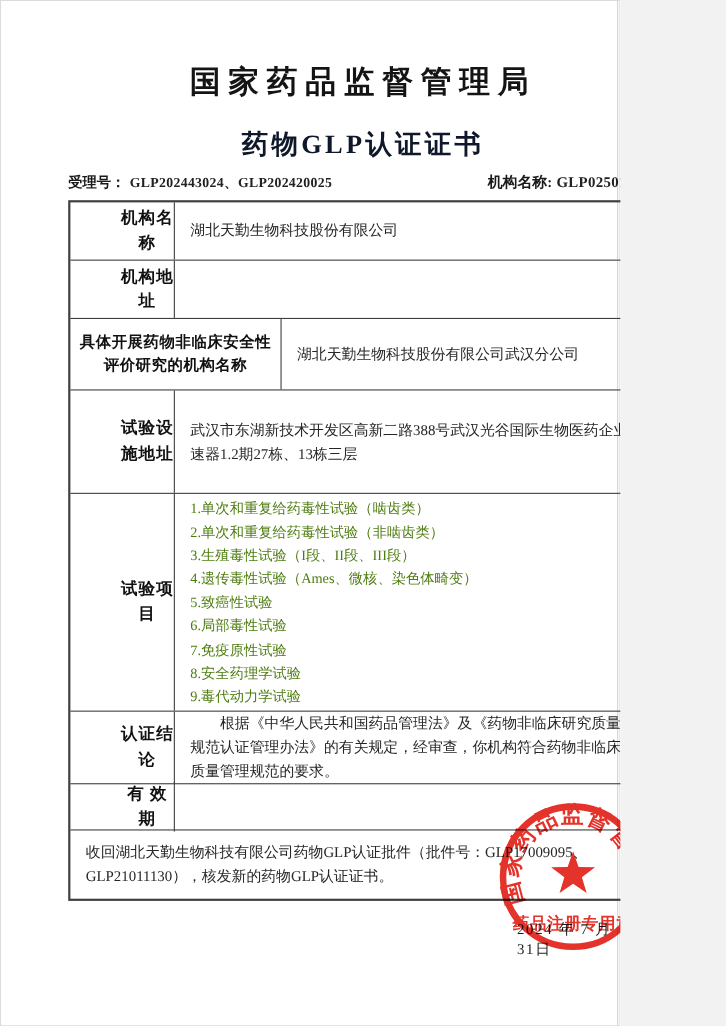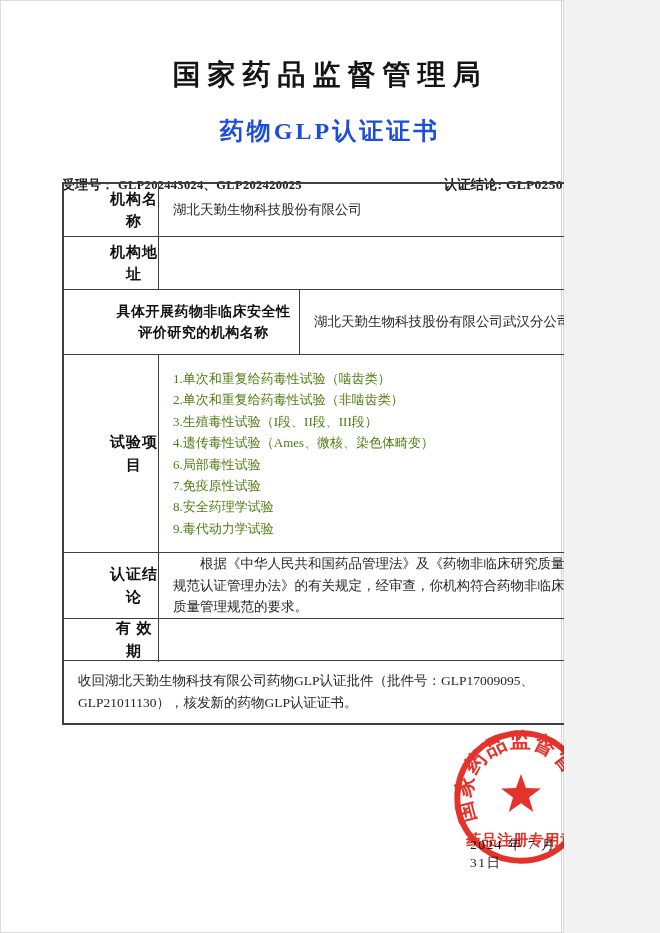--- a/index.html
+++ b/index.html
@@ -24,24 +24,24 @@
     position:absolute;top:56px;left:0;width:660px;
     text-align:center;
     font-family:"Liberation Sans","DejaVu Sans",sans-serif;
     font-size:28px;font-weight:700;letter-spacing:7px;
     color:#141414;
   }
   .subtitle{
     position:absolute;top:115px;left:0;width:660px;
     text-align:center;
     font-size:24px;font-weight:600;letter-spacing:3px;
-    color:#1d4ed8;
+    color:#0f172a;
   }
   .meta-row{
-    position:absolute;top:175px;left:62px;width:536px;
+    position:absolute;top:157px;left:62px;width:536px;
     display:flex;justify-content:space-between;align-items:flex-end;
   }
   .meta-label{font-size:13px;font-weight:700;color:#1a1a1a;}
   .meta-value{font-size:12.5px;font-weight:600;color:#222;letter-spacing:.3px;}
   .meta-right .meta-label,.meta-right .meta-value{font-size:13.5px;}
 
   .cert-table{
     position:absolute;top:182px;left:62px;width:536px;
     border:2px solid #3f3f3f;
     box-sizing:border-box;
@@ -57,21 +57,21 @@
     width:95px;flex:0 0 95px;
     justify-content:center;text-align:center;
     border-right:1px solid #3f3f3f;
     font-size:15px;font-weight:700;letter-spacing:1px;
     color:#111;
     line-height:1.5;
     padding-left:46px;
   }
   .row-branch .label{
     width:192px;flex:0 0 192px;
-    font-size:14px;letter-spacing:.5px;padding:0 6px;margin-left:44px;
+    font-size:14px;letter-spacing:.5px;padding:0 6px;
   }
   .content{
     flex:1;padding:6px 0 6px 14px;
     font-size:13.5px;line-height:1.62;color:#262626;
     font-weight:500;
   }
   .h-name{height:53px;}
   .h-addr{height:53px;}
   .h-branch{height:65px;}
   .h-fac{height:94px;}
@@ -104,50 +104,55 @@
 
   <div class="title">国家药品监督管理局</div>
   <div class="subtitle">药物GLP认证证书</div>
 
   <div class="meta-row">
     <div class="meta-left">
       <span class="meta-label">受理号：</span>
       <span class="meta-value">GLP202443024、GLP202420025</span>
     </div>
     <div class="meta-right">
-      <span class="meta-label">认证结论:</span>
+      <span class="meta-label">机构名称:</span>
       <span class="meta-value">GLP025010204</span>
     </div>
   </div>
 
   <div class="cert-table">
 
     <div class="row h-name">
       <div class="cell label">机构名称</div>
       <div class="cell content">湖北天勤生物科技股份有限公司</div>
     </div>
 
     <div class="row h-addr">
       <div class="cell label">机构地址</div>
     </div>
 
     <div class="row h-branch row-branch">
       <div class="cell label">具体开展药物非临床安全性评价研究的机构名称</div>
       <div class="cell content">湖北天勤生物科技股份有限公司武汉分公司</div>
     </div>
 
+    <div class="row h-fac">
+      <div class="cell label">试验设施地址</div>
+      <div class="cell content">武汉市东湖新技术开发区高新二路388号武汉光谷国际生物医药企业加速器1.2期27栋、13栋三层</div>
+    </div>
 
     <div class="row h-items">
       <div class="cell label">试验项目</div>
       <div class="cell content">
         <div class="items-list">
           <div class="item-line">1.单次和重复给药毒性试验（啮齿类）</div>
           <div class="item-line">2.单次和重复给药毒性试验（非啮齿类）</div>
           <div class="item-line">3.生殖毒性试验（I段、II段、III段）</div>
           <div class="item-line">4.遗传毒性试验（Ames、微核、染色体畸变）</div>
+          <div class="item-line">5.致癌性试验</div>
           <div class="item-line">6.局部毒性试验</div>
           <div class="item-line">7.免疫原性试验</div>
           <div class="item-line">8.安全药理学试验</div>
           <div class="item-line">9.毒代动力学试验</div>
         </div>
       </div>
     </div>
 
     <div class="row h-concl">
       <div class="cell label">认证结论</div>

